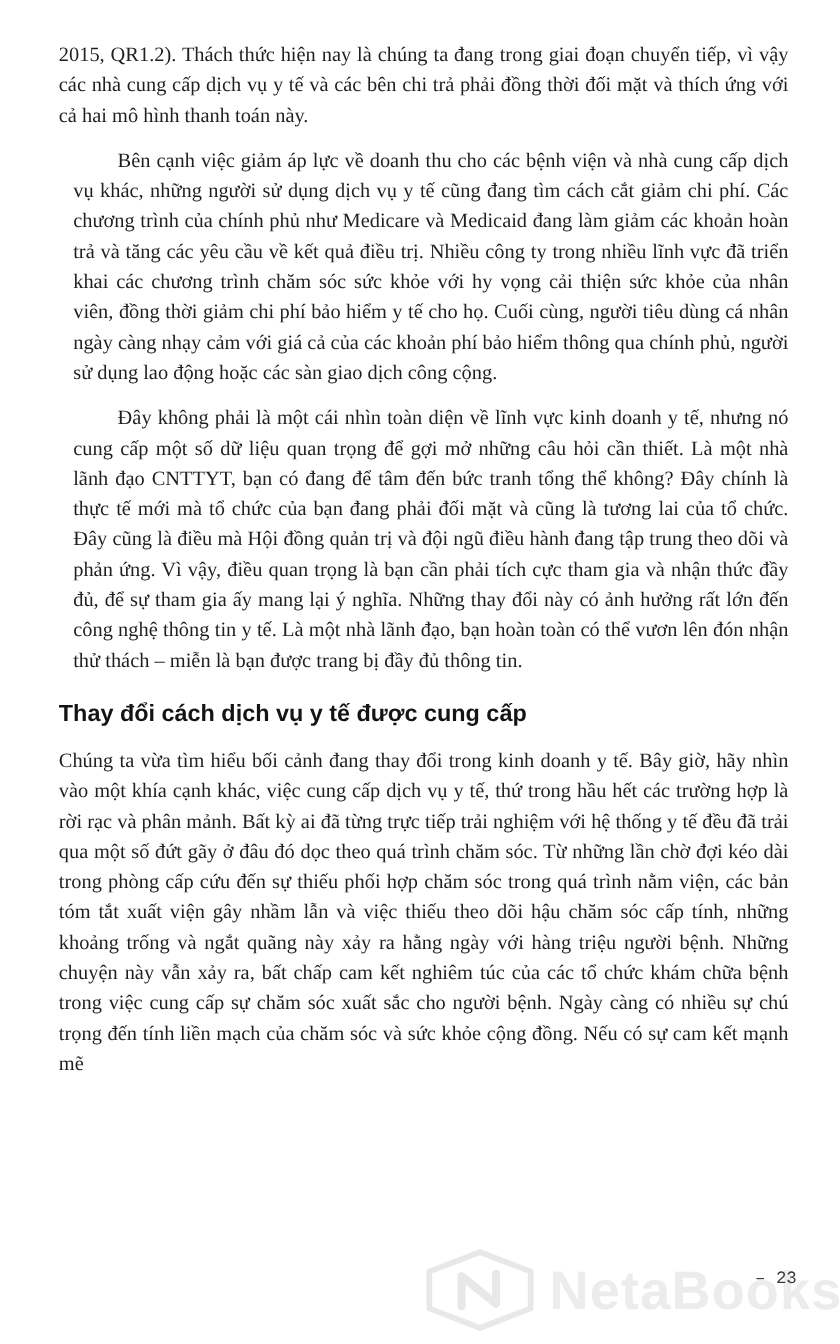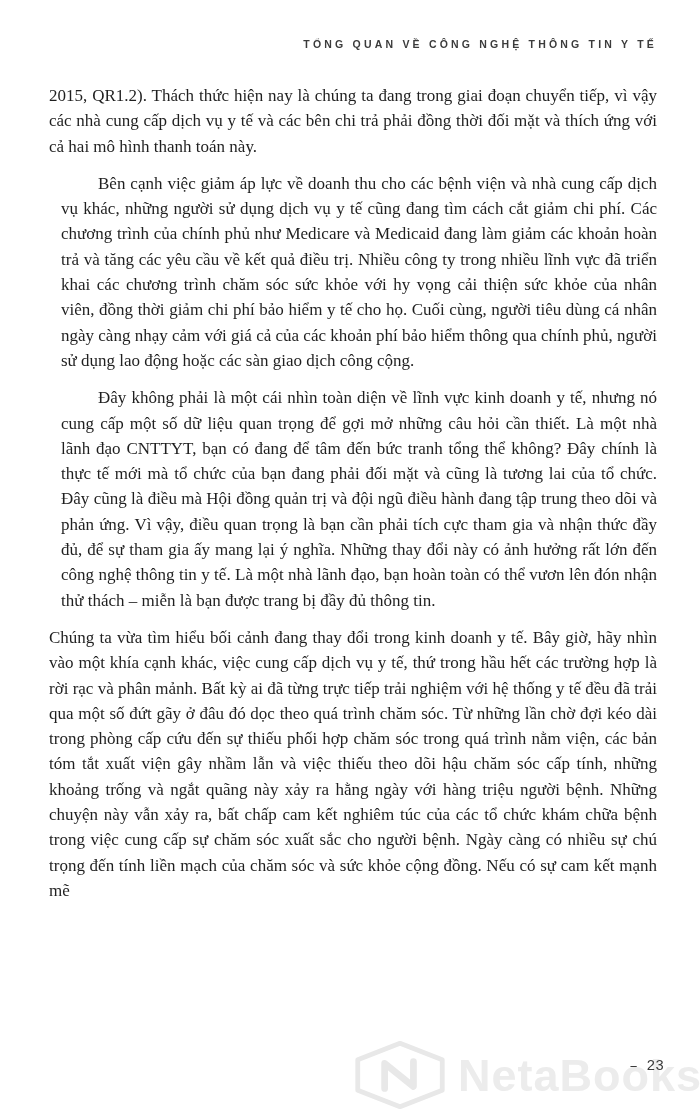--- a/index.html
+++ b/index.html
@@ -75,30 +75,30 @@
     line-height: 1;
   }
 </style>
 </head>
 <body>
 
 <div class="page">
 
   <div class="content">
 
-    <div class="running-header">TỔNG QUAN VỀ CÔNG NGHỆ THÔNG TIN Y TẾ</div>
 
     <div class="body-text">
 
       <div>
           <p class="para">2015, QR1.2). Thách thức hiện nay là chúng ta đang trong giai đoạn chuyển tiếp, vì vậy các nhà cung cấp dịch vụ y tế và các bên chi trả phải đồng thời đối mặt và thích ứng với cả hai mô hình thanh toán này.</p>
           <p class="para indent">Bên cạnh việc giảm áp lực về doanh thu cho các bệnh viện và nhà cung cấp dịch vụ khác, những người sử dụng dịch vụ y tế cũng đang tìm cách cắt giảm chi phí. Các chương trình của chính phủ như Medicare và Medicaid đang làm giảm các khoản hoàn trả và tăng các yêu cầu về kết quả điều trị. Nhiều công ty trong nhiều lĩnh vực đã triển khai các chương trình chăm sóc sức khỏe với hy vọng cải thiện sức khỏe của nhân viên, đồng thời giảm chi phí bảo hiểm y tế cho họ. Cuối cùng, người tiêu dùng cá nhân ngày càng nhạy cảm với giá cả của các khoản phí bảo hiểm thông qua chính phủ, người sử dụng lao động hoặc các sàn giao dịch công cộng.</p>
           <p class="para indent">Đây không phải là một cái nhìn toàn diện về lĩnh vực kinh doanh y tế, nhưng nó cung cấp một số dữ liệu quan trọng để gợi mở những câu hỏi cần thiết. Là một nhà lãnh đạo CNTTYT, bạn có đang để tâm đến bức tranh tổng thể không? Đây chính là thực tế mới mà tổ chức của bạn đang phải đối mặt và cũng là tương lai của tổ chức. Đây cũng là điều mà Hội đồng quản trị và đội ngũ điều hành đang tập trung theo dõi và phản ứng. Vì vậy, điều quan trọng là bạn cần phải tích cực tham gia và nhận thức đầy đủ, để sự tham gia ấy mang lại ý nghĩa. Những thay đổi này có ảnh hưởng rất lớn đến công nghệ thông tin y tế. Là một nhà lãnh đạo, bạn hoàn toàn có thể vươn lên đón nhận thử thách – miễn là bạn được trang bị đầy đủ thông tin.</p>
         </div>
 
+      <h2 class="section-heading">Thay đổi cách dịch vụ y tế được cung cấp</h2>
 
       <div>
           <p class="para">Chúng ta vừa tìm hiểu bối cảnh đang thay đổi trong kinh doanh y tế. Bây giờ, hãy nhìn vào một khía cạnh khác, việc cung cấp dịch vụ y tế, thứ trong hầu hết các trường hợp là rời rạc và phân mảnh. Bất kỳ ai đã từng trực tiếp trải nghiệm với hệ thống y tế đều đã trải qua một số đứt gãy ở đâu đó dọc theo quá trình chăm sóc. Từ những lần chờ đợi kéo dài trong phòng cấp cứu đến sự thiếu phối hợp chăm sóc trong quá trình nằm viện, các bản tóm tắt xuất viện gây nhầm lẫn và việc thiếu theo dõi hậu chăm sóc cấp tính, những khoảng trống và ngắt quãng này xảy ra hằng ngày với hàng triệu người bệnh. Những chuyện này vẫn xảy ra, bất chấp cam kết nghiêm túc của các tổ chức khám chữa bệnh trong việc cung cấp sự chăm sóc xuất sắc cho người bệnh. Ngày càng có nhiều sự chú trọng đến tính liền mạch của chăm sóc và sức khỏe cộng đồng. Nếu có sự cam kết mạnh mẽ</p>
         </div>
 
     </div>
   </div>
 
   <div class="watermark">
     <svg class="watermark-logo" width="96" height="70" viewBox="0 0 100 72" aria-hidden="true">

